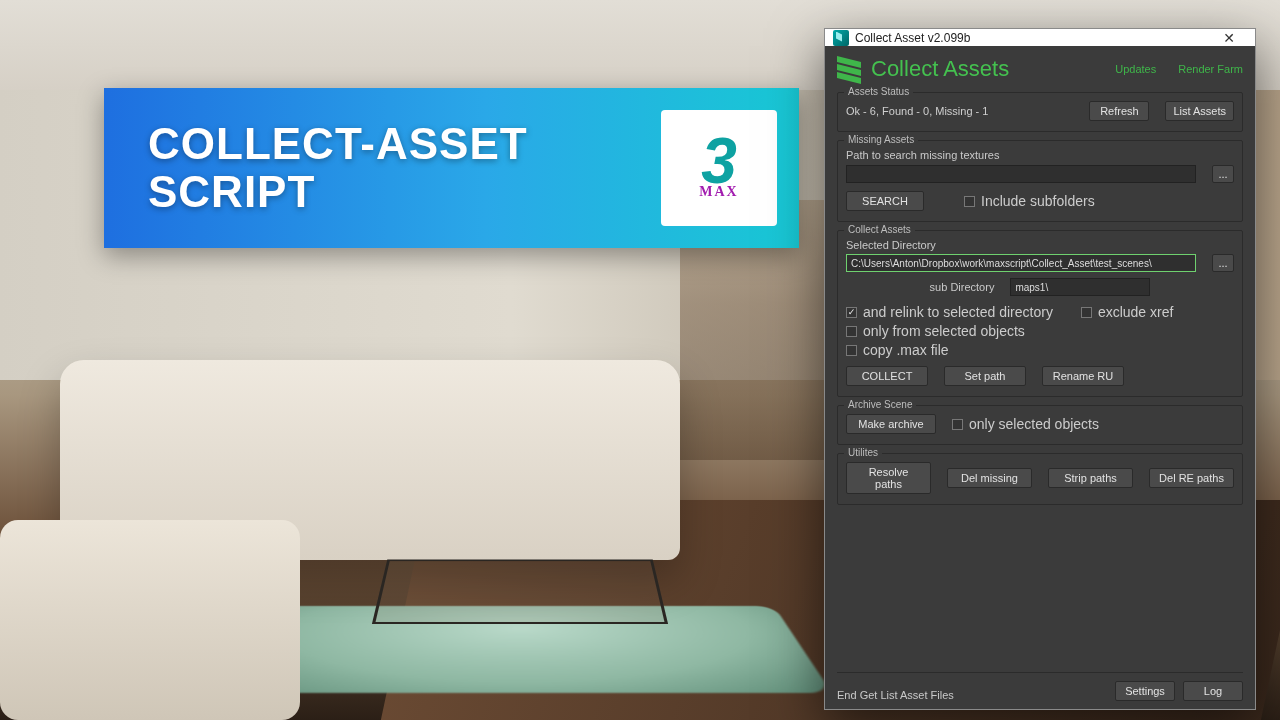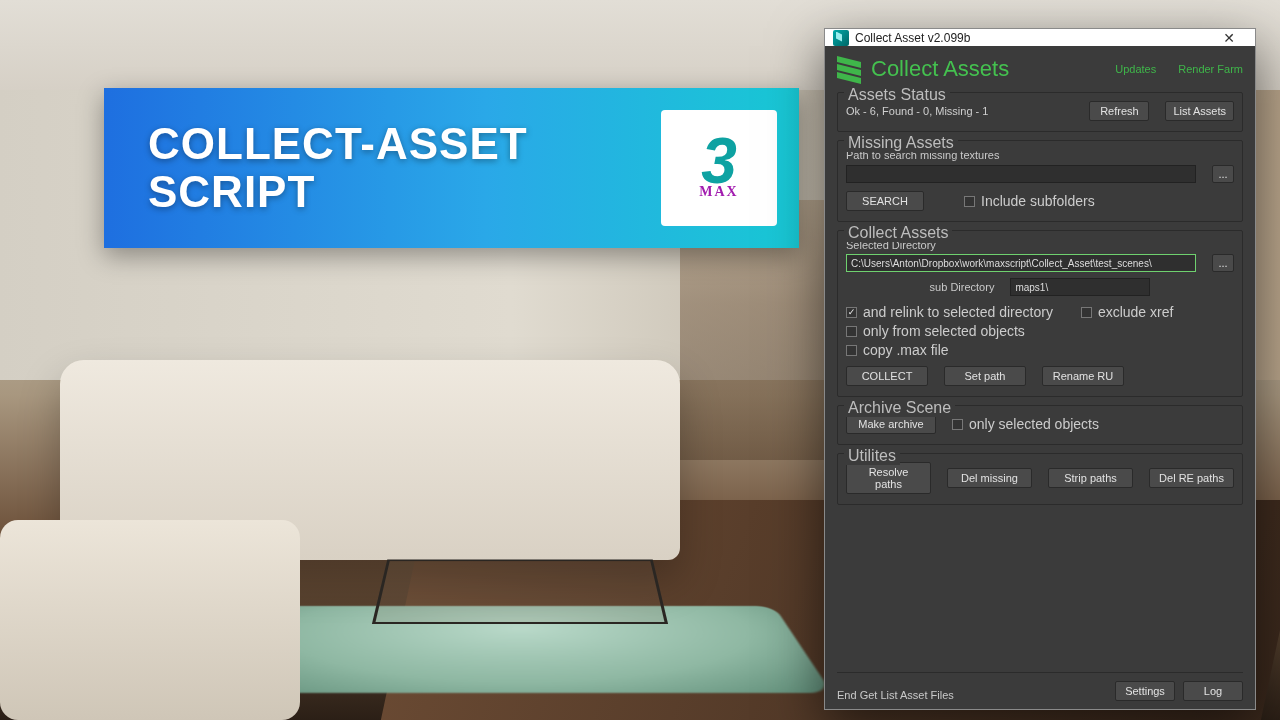--- a/index.html
+++ b/index.html
@@ -83,21 +83,21 @@
   .hdr-logo div:nth-child(2){top:10px;}
   .hdr-logo div:nth-child(3){top:18px;}
   .hdr-title { color:#44c14f; font-size:22px; font-weight:300; flex:1; }
   .hdr-link { color:#3fb64a; font-size:11px; margin-left:12px; cursor:pointer; }
 
   .group {
     border:1px solid #2b2b2b; border-radius:2px; padding:8px 8px 10px;
     position:relative;
   }
   .group-title { position:absolute; top:-7px; left:6px; background:#3b3b3b;
-    padding:0 4px; font-size:16px; color:#bdbdbd; }
+    padding:0 4px; font-size:10px; color:#bdbdbd; }
 
   .row { display:flex; align-items:center; gap:16px; }
   .btn {
     background:#4a4a4a; border:1px solid #2a2a2a; color:#e2e2e2;
     padding:3px 7px; font-size:11px; border-radius:2px; cursor:pointer;
     min-width:60px; text-align:center;
   }
   .input {
     background:#2f2f2f; border:1px solid #222; color:#ddd;
     height:18px; padding:1px 4px; font-size:10px; width:100%;

